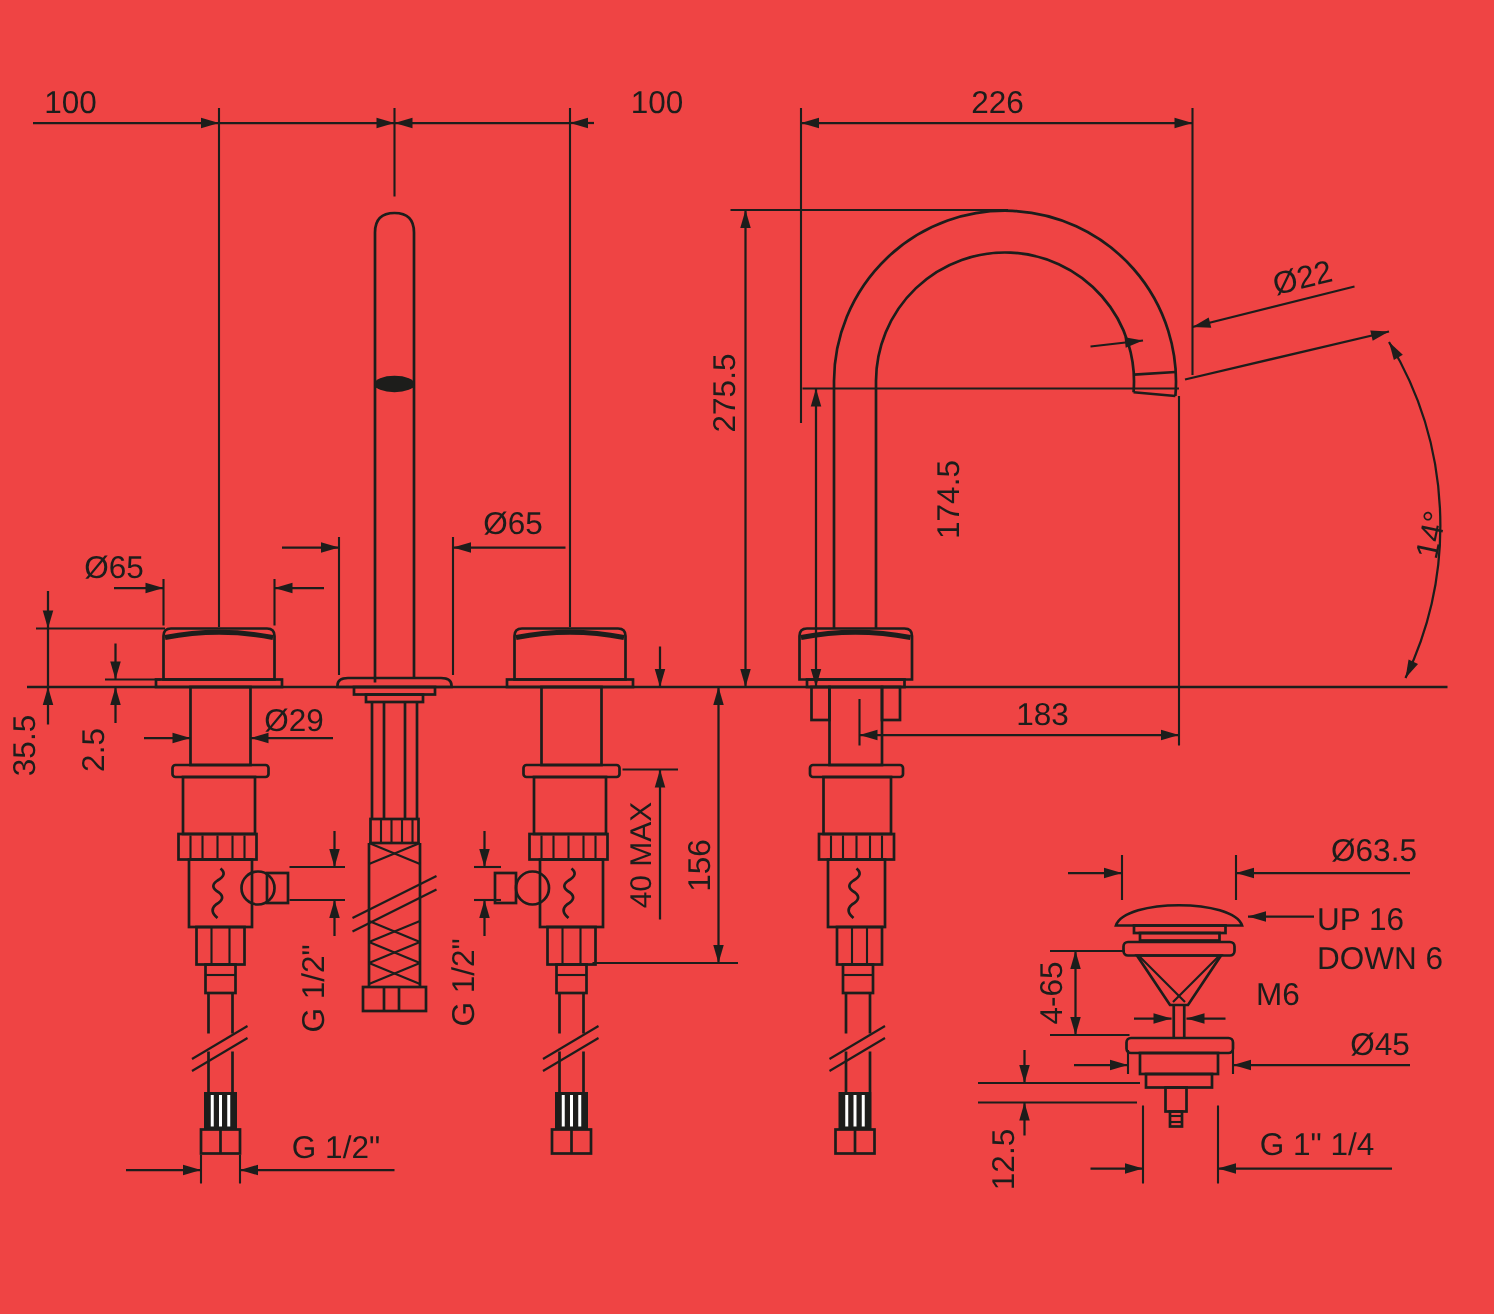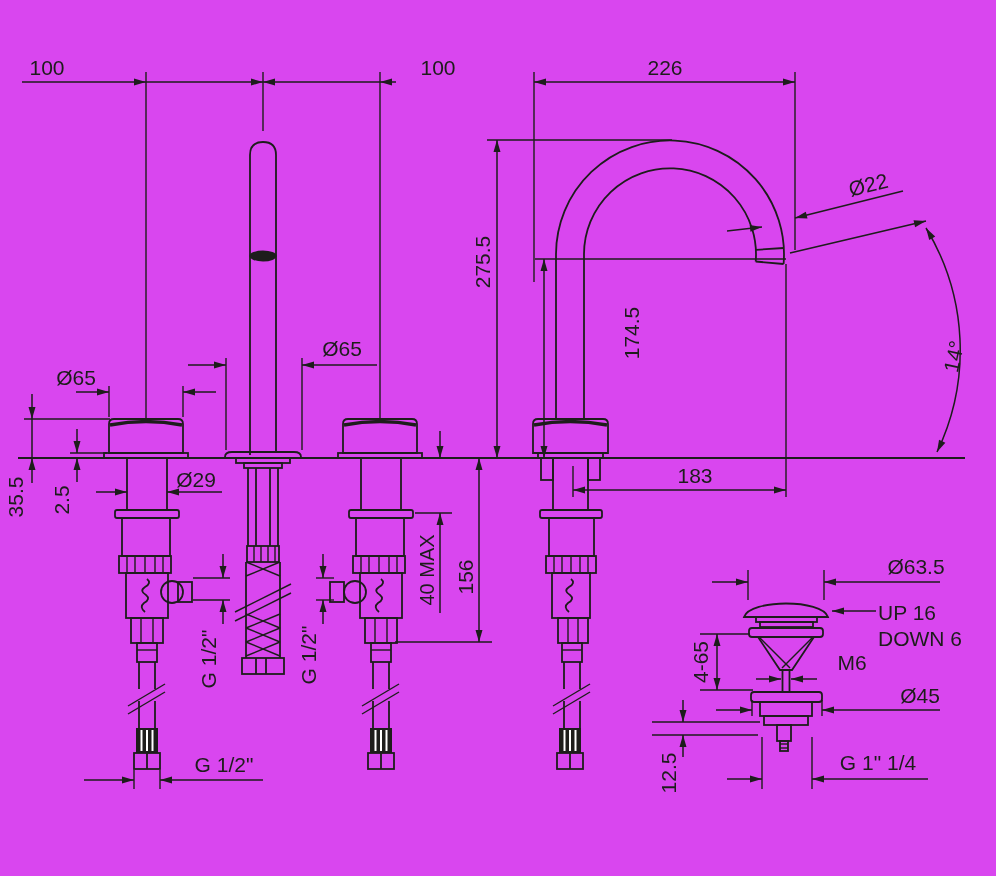--- a/index.html
+++ b/index.html
@@ -1,16 +1,16 @@
 <!DOCTYPE html>
 <html><head>
 <meta charset="utf-8">
 <style>
   html,body{margin:0;padding:0;background:#ffffff;}
-  .stage{width:996px;height:876px;position:relative;background:#d946ef;overflow:hidden;}
+  .stage{width:996px;height:876px;position:relative;background:#ef4444;overflow:hidden;}
   svg{display:block;}
   .ln{stroke:#1d1d1b;stroke-width:1.8;fill:none;}
   .thick{stroke:#1d1d1b;stroke-width:3.4;fill:none;}
   .dim{stroke:#1d1d1b;stroke-width:1.5;fill:none;}
   .ext{stroke:#1d1d1b;stroke-width:1.4;fill:none;}
   .fillb{fill:#1d1d1b;stroke:none;}
   .wl{stroke:#ffffff;stroke-width:2;fill:none;}
   text{font-family:"Liberation Sans","DejaVu Sans",sans-serif;font-size:21px;fill:#1d1d1b;}
   .sm{font-size:20px;}
 </style>

